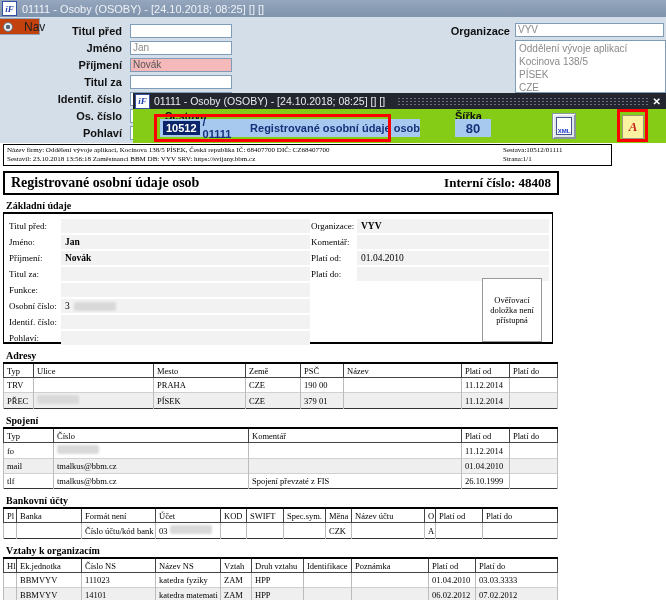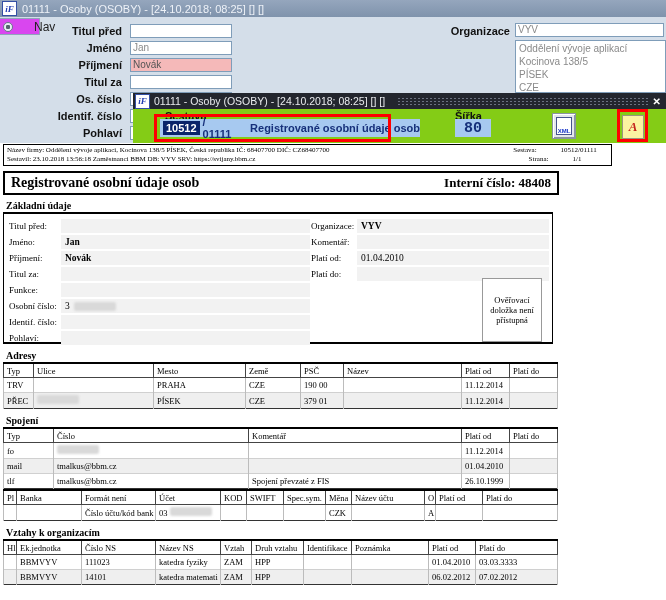--- a/index.html
+++ b/index.html
@@ -5,22 +5,22 @@
   html,body{margin:0;padding:0;}
   .screen{position:relative;width:666px;height:600px;background:#fff;overflow:hidden;
           font-family:"Liberation Sans",sans-serif;}
 
   
   .main-win{position:absolute;left:0;top:0;width:666px;height:143px;background:#d4dee9;}
   .titlebar{height:17px;background:linear-gradient(#95a6bd,#7f93ac);display:flex;align-items:center;gap:5px;padding-left:2px;}
   .app-ico{width:13px;height:13px;background:#fff;border:1px solid #3450a4;color:#1f3bb0;
            font:italic bold 9px "Liberation Serif",serif;display:flex;align-items:center;justify-content:center;flex:0 0 auto;}
   .tb-txt{color:#eef2f8;font-size:11px;white-space:nowrap;}
-  .nav-tab{position:absolute;left:0;top:18px;width:40px;height:17px;background:#d946ef;
-           border:1px solid #90a5bb;border-left:none;display:flex;align-items:center;gap:21px;
+  .nav-tab{position:absolute;left:0;top:18px;width:40px;height:17px;background:#c2410c;
+           border:1px solid #90a5bb;border-left:none;display:flex;align-items:center;gap:11px;
            padding-left:3px;font-size:12px;color:#222;box-sizing:border-box;}
   .radio{width:8px;height:8px;border-radius:50%;border:1px solid #6a7a8c;
          background:radial-gradient(circle,#55626f 0 2px,#e7edf3 2.4px);flex:0 0 auto;}
   .form{position:absolute;left:0;top:22px;}
   .f-row{display:flex;align-items:center;height:17px;}
   .flabel{width:122px;text-align:right;font-weight:bold;font-size:11px;color:#111;box-sizing:border-box;padding-right:0;}
   .inp{margin-left:8px;width:96px;height:12px;border:1px solid #7f9db9;background:#fff;
        font-size:10px;line-height:12px;color:#8a8a8a;padding:0 2px;overflow:hidden;white-space:nowrap;}
   .inp.pink{background:#f5b9b9;color:#555;}
   .org-label{position:absolute;left:440px;top:25px;width:70px;text-align:right;font-weight:bold;font-size:11px;color:#111;}
@@ -38,40 +38,40 @@
   .close-x{color:#fff;font-size:10px;font-weight:bold;}
   .dlg-body{position:relative;height:34px;background:#84cc16;}
   .dlbl{position:absolute;font-weight:bold;font-size:11px;color:#111;top:1px;}
   .dlbl.sestava{left:32px;} .dlbl.sirka{left:322px;}
   .blue-row{position:absolute;left:27px;top:10px;width:260px;height:18px;background:#a7c9f0;
             display:flex;align-items:center;font-weight:bold;font-size:11px;color:#16307a;}
   .sel{background:#0a246a;color:#fff;padding:1px 3px;margin-left:3px;}
   .code2{margin-left:3px;}
   .rname{margin-left:15px;white-space:nowrap;}
   .sirka-cell{position:absolute;left:322px;top:10px;width:36px;height:18px;background:#a7c9f0;
-              font-weight:bold;font-size:15px;color:#16307a;display:flex;align-items:center;justify-content:center;font-family:Liberation Mono, monospace;}
+              font-weight:bold;font-size:13px;color:#16307a;display:flex;align-items:center;justify-content:center;}
   .xml-btn{position:absolute;left:419px;top:4px;width:22px;height:24px;background:#e4e7ec;
            border:1px solid #8a93a0;box-shadow:inset 1px 1px 0 #fff,inset -1px -1px 0 #8a93a0;
            display:flex;align-items:center;justify-content:center;}
   .xml-page{width:14px;height:16px;background:#fff;border:1px solid #45538c;font:bold 6px "Liberation Sans",sans-serif;
             color:#1634c8;display:flex;align-items:flex-end;justify-content:center;}
   .pdf-btn{position:absolute;left:489px;top:6px;width:20px;height:22px;background:#fbf3a2;border:1px solid #9a9480;
            display:flex;align-items:center;justify-content:center;
            font:italic bold 13px "Liberation Serif",serif;color:#c4231d;}
   .redbox{position:absolute;border:3px solid #ff0000;z-index:60;box-sizing:border-box;}
   .red1{left:154px;top:114px;width:237px;height:28px;}
   .red2{left:617px;top:109px;width:31px;height:33px;}
 
   
   .report{position:absolute;left:0;top:143px;width:666px;height:457px;background:#fff;z-index:20;
           font-family:"Liberation Serif",serif;color:#000;}
   .rep-header{position:relative;margin:1px 0 0 3px;width:601px;height:18px;border:1px solid #000;
               font-size:7px;line-height:9px;padding:1px 3px;}
   .hdr-right{position:absolute;top:1px;right:4px;width:104px;}
-  .hdr-right div{display:flex;justify-content:center;gap:24px;}
+  .hdr-right div{display:flex;justify-content:flex-start;}
   .rep-title{margin:5px 0 0 3px;width:540px;border:2px solid #000;display:flex;justify-content:space-between;
              align-items:center;padding:2px 6px;font-weight:bold;}
   .rt-l{font-size:14px;} .rt-r{font-size:13px;}
   .sec-h{margin:6px 0 1px 6px;font-weight:bold;font-size:10px;}
   .sec-h.first{margin-top:5px;}
   .basic{position:relative;margin-left:3px;width:550px;height:132px;border:1px solid #000;
          border-top-width:2px;border-bottom-width:2px;font-size:9px;box-sizing:border-box;}
   .cols{display:flex;padding:4px 0 0 5px;}
   .col-l{width:301px;} .col-r{width:238px;margin-left:1px;}
   .b-row{display:flex;align-items:center;height:16px;}
@@ -115,26 +115,26 @@
         </div>
         <div class="f-row">
           <span class="flabel">Příjmení</span>
           <div class="inp pink">Novák</div>
         </div>
         <div class="f-row">
           <span class="flabel">Titul za</span>
           <div class="inp"></div>
         </div>
         <div class="f-row">
+          <span class="flabel">Identif. číslo</span>
+          <div class="inp"></div>
+        </div>
+        <div class="f-row">
           <span class="flabel">Os. číslo</span>
           <div class="inp">3</div>
-        </div>
-        <div class="f-row">
-          <span class="flabel">Identif. číslo</span>
-          <div class="inp"></div>
         </div>
         <div class="f-row">
           <span class="flabel">Pohlaví</span>
           <div class="inp"></div>
         </div>
       </div>
     <div class="org-label">Organizace</div>
     <div class="org-input">VYV</div>
     <div class="org-list">
         <div>Oddělení vývoje aplikací</div>
@@ -361,20 +361,21 @@
           <tr>
             <td>tlf</td>
             <td>tmalkus@bbm.cz</td>
             <td>Spojení převzaté z FIS</td>
             <td>26.10.1999</td>
             <td></td>
           </tr>
         </tbody>
       </table>
 
+    <div class="sec-h">Bankovní účty</div>
     <table class="rep">
         <colgroup>
           <col style="width: 13px;">
           <col style="width: 65px;">
           <col style="width: 74px;">
           <col style="width: 65px;">
           <col style="width: 26px;">
           <col style="width: 37px;">
           <col style="width: 42px;">
           <col style="width: 26px;">

